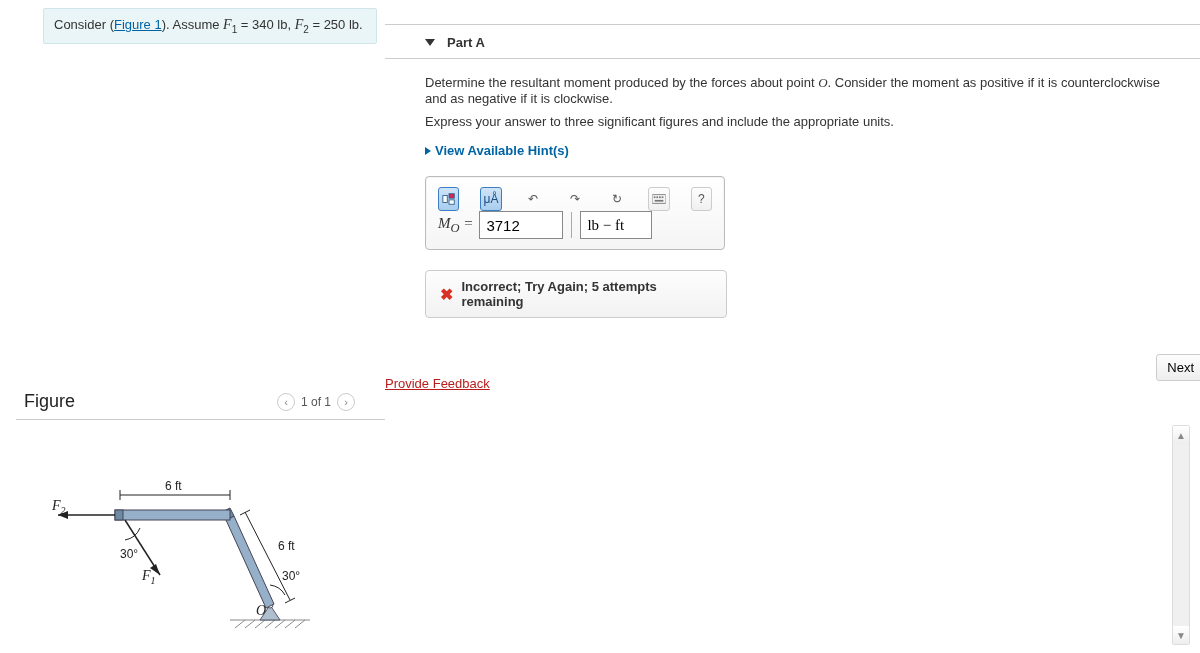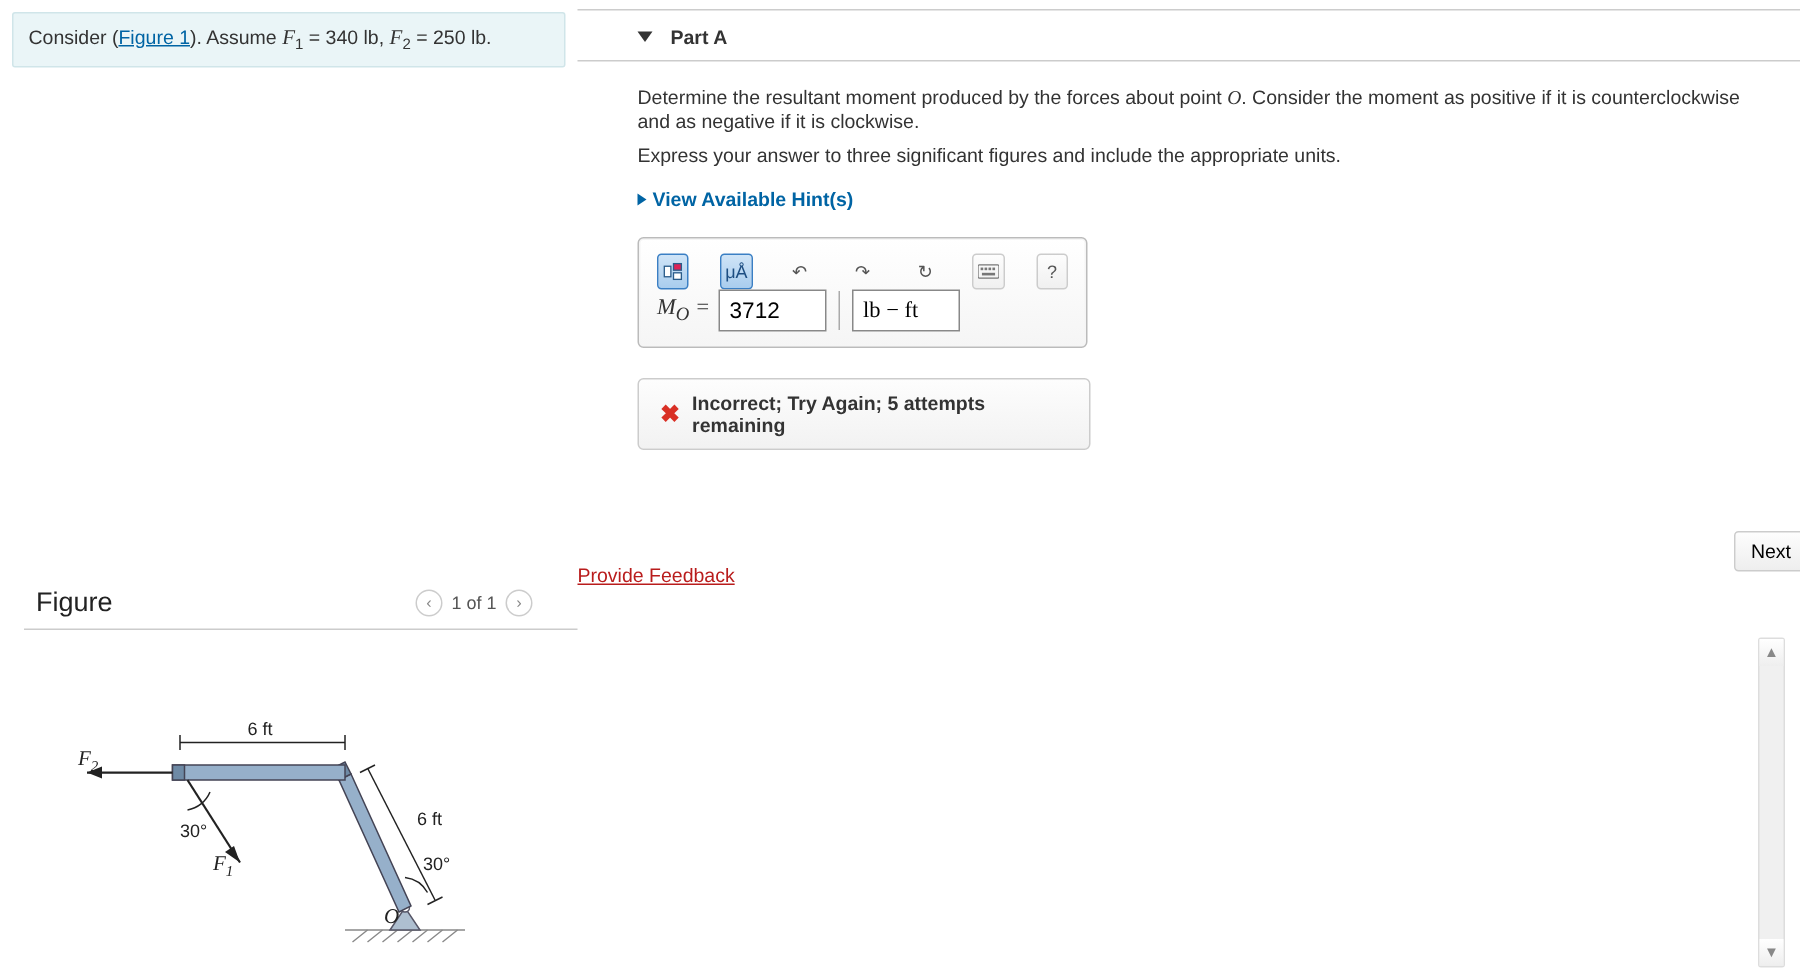--- a/index.html
+++ b/index.html
@@ -1,46 +1,46 @@
 <!DOCTYPE html>
 <html><head>
 <meta charset="utf-8">
 <style>
 * { box-sizing: border-box; margin: 0; padding: 0; }
 body { font-family: "Helvetica Neue", Arial, sans-serif; font-size: 13px; color: #333; background: #fff; width: 1200px; height: 653px; position: relative; overflow: hidden; }
 
-.left-col { position: absolute; left: 0; top: 0; width: 385px; height: 100%; }
+.left-col { position: absolute; left: 0; top: 0; width: 385px; height: 100%; padding-left: 35px; }
 .right-col { position: absolute; left: 385px; top: 0; right: 0; height: 100%; }
 
 .problem-box { background: #eaf5f7; border: 1px solid #d0e5e9; margin: 8px 8px 0 8px; padding: 8px 10px; font-size: 13px; border-radius: 2px; }
 .problem-box a { color: #0064a4; text-decoration: underline; }
 .problem-box .fi { font-style: italic; font-family: "Times New Roman", serif; font-size: 14px; }
 .problem-box sub { font-size: 10px; }
 
-.part-header { padding: 10px 40px 8px 40px; border-top: 1px solid #ccc; border-bottom: 1px solid #ccc; margin-top: 6px; display: flex; align-items: center; gap: 12px; font-weight: 700; }
+.part-header { padding: 10px 40px 8px 40px; border-top: 1px solid #ccc; border-bottom: 1px solid #ccc; margin-top: 24px; display: flex; align-items: center; gap: 12px; font-weight: 700; }
 .part-header .caret { width: 0; height: 0; border-left: 5px solid transparent; border-right: 5px solid transparent; border-top: 7px solid #333; }
 
 .part-body { padding: 16px 40px 20px 40px; }
 .prompt-line { margin-bottom: 8px; }
 .prompt-line .mi { font-style: italic; font-family: "Times New Roman", serif; }
 .hint-link { color: #0064a4; font-weight: 700; cursor: pointer; display: inline-flex; align-items: center; gap: 4px; margin-top: 6px; }
 .hint-link .tri { width: 0; height: 0; border-top: 4px solid transparent; border-bottom: 4px solid transparent; border-left: 6px solid #0064a4; }
 
 .answer-box { border: 1px solid #bbb; border-radius: 4px; background: linear-gradient(#fff,#f5f5f5); padding: 10px 12px; width: 300px; margin-top: 18px; box-shadow: inset 0 0 0 1px #f5f5f5; }
 .toolbar { display: flex; gap: 21px; justify-content: flex-end; align-items: center; }
 .tbtn { width: 26px; height: 24px; border: 1px solid #ccc; border-radius: 3px; background: linear-gradient(#fdfdfd,#f0f0f0); display: flex; align-items: center; justify-content: center; font-size: 12px; color: #555; cursor: pointer; }
 .tbtn.active { border-color: #3a7fc4; background: linear-gradient(#cfe4f7,#a9cdee); color: #1d4e82; }
 .tbtn.kb { font-size: 9px; letter-spacing: -1px; }
 .tbtn.noborder { border: none; background: none; }
 .tbtn svg { width: 14px; height: 14px; }
 
 .answer-row { display: flex; align-items: center; gap: 6px; }
 .answer-row .mo { font-style: italic; font-family: "Times New Roman", serif; font-size: 15px; }
 .answer-row input { border: 1px solid #888; height: 28px; padding: 0 6px; font-size: 15px; font-family: Arial, sans-serif; }
-.answer-row .val { width: 72px; }
+.answer-row .val { width: 84px; }
 .answer-row .pipe { width: 1px; height: 26px; background: #aaa; margin: 0 2px; }
 .answer-row .unit { width: 72px; font-family: "Times New Roman", serif; }
 
 .actions { margin-top: 16px; display: flex; gap: 14px; align-items: center; }
 .submit-btn { background: linear-gradient(#4a9de0,#2f80c9); color: #fff; border: 1px solid #2d74b5; border-radius: 4px; padding: 6px 14px; font-size: 13px; cursor: pointer; }
 .prev-link { color: #0064a4; text-decoration: underline; cursor: pointer; }
 
 .feedback-box { border: 1px solid #ccc; border-radius: 4px; background: linear-gradient(#fdfdfd,#f2f2f2); padding: 8px 14px; width: 302px; margin-top: 20px; display: flex; align-items: center; gap: 8px; }
 .feedback-box .x { color: #d93025; font-weight: 700; font-size: 16px; }
 .feedback-box .msg { font-weight: 700; color: #333; }

